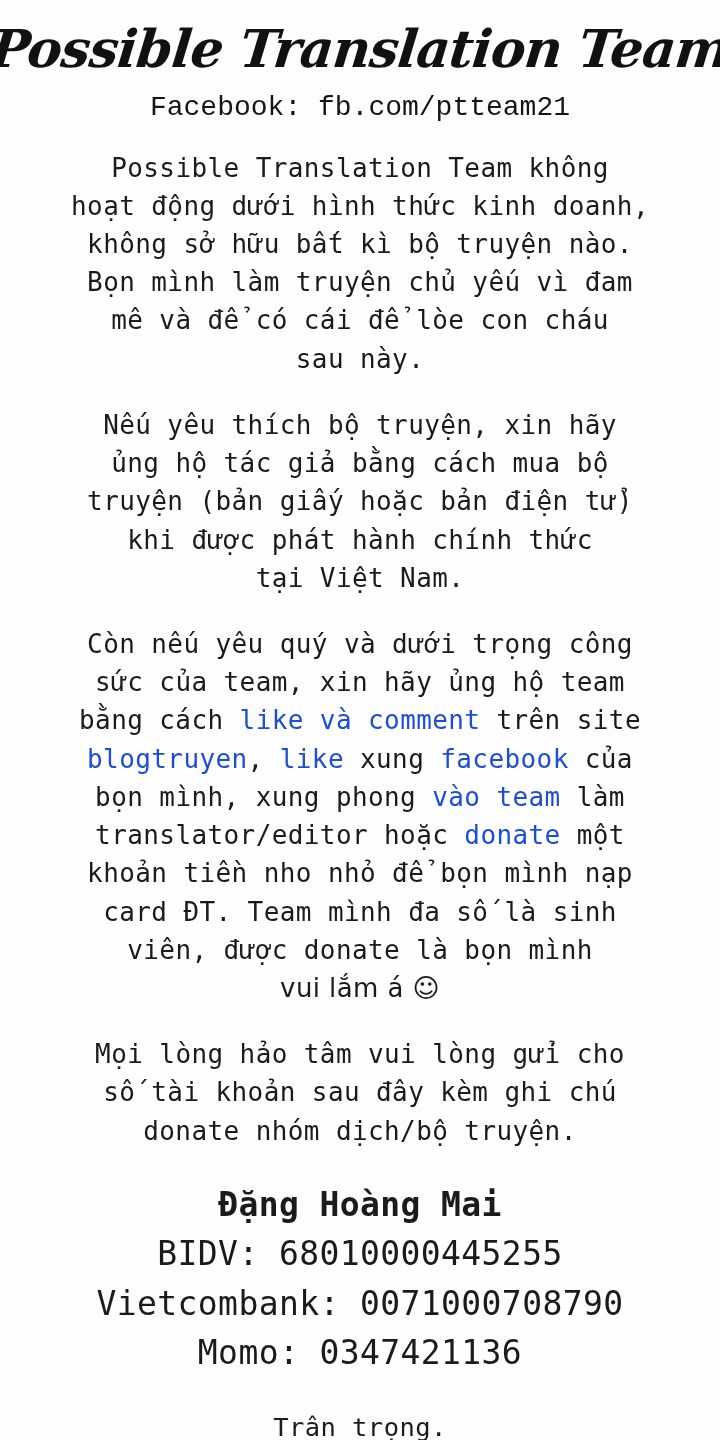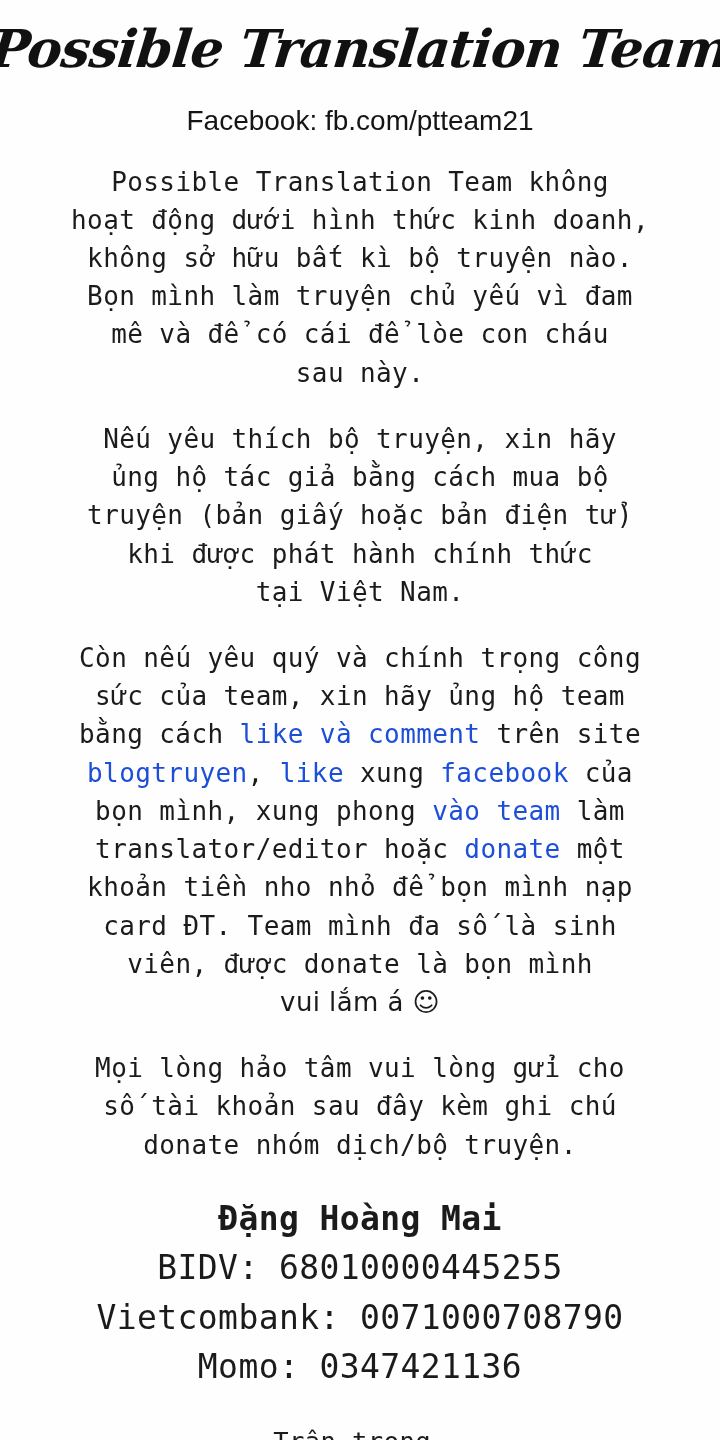--- a/index.html
+++ b/index.html
@@ -31,23 +31,23 @@
     font-weight: bold;
     font-size: 52px;
     letter-spacing: -1px;
     color: #111111;
     text-align: center;
     line-height: 1.05;
     transform: skewX(-6deg);
     white-space: nowrap;
   }
   .facebook {
-    margin-top: 28px;
+    margin-top: 15px;
     font-size: 28px;
-    font-family: Liberation Sans, sans-serif;
+    font-family: Liberation Mono, monospace;
     color: #151515;
     text-align: right;
     letter-spacing: 0px;
   }
   .para {
     margin-top: 26px;
     font-size: 26px;
     line-height: 1.47;
     text-align: center;
     color: #1b1b1b;
@@ -100,21 +100,21 @@
 
   <div class="para tight">
     <div>Nếu yêu thích bộ truyện, xin hãy</div>
     <div>ủng hộ tác giả bằng cách mua bộ</div>
     <div>truyện (bản giấy hoặc bản điện tử)</div>
     <div>khi được phát hành chính thức</div>
     <div>tại Việt Nam.</div>
   </div>
 
   <div class="para tight">
-    <div>Còn nếu yêu quý và chính trọng công</div>
+    <div>Còn nếu yêu quý và dưới trọng công</div>
     <div>sức của team, xin hãy ủng hộ team</div>
     <div>
       <span>bằng cách </span><span class="hl">like và comment</span><span> trên site</span>
     </div>
     <div>
       <span class="hl">blogtruyen</span><span>, </span><span class="hl">like</span><span> xung </span><span class="hl">facebook</span><span> của</span>
     </div>
     <div>
       <span>bọn mình, xung phong </span><span class="hl">vào team</span><span> làm</span>
     </div>

